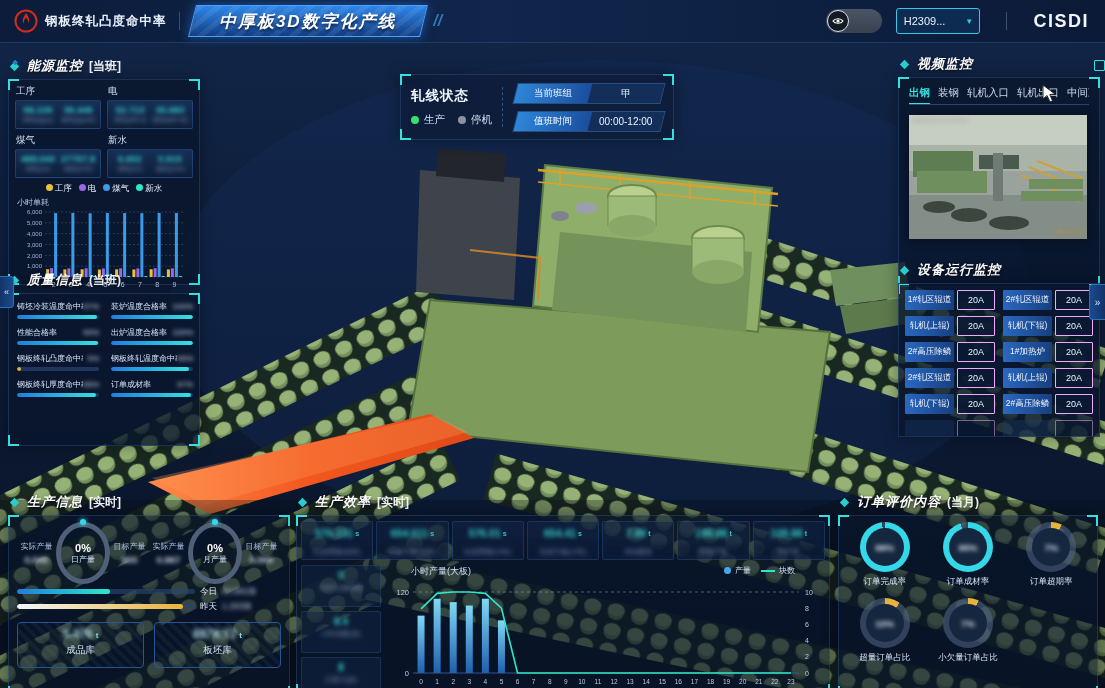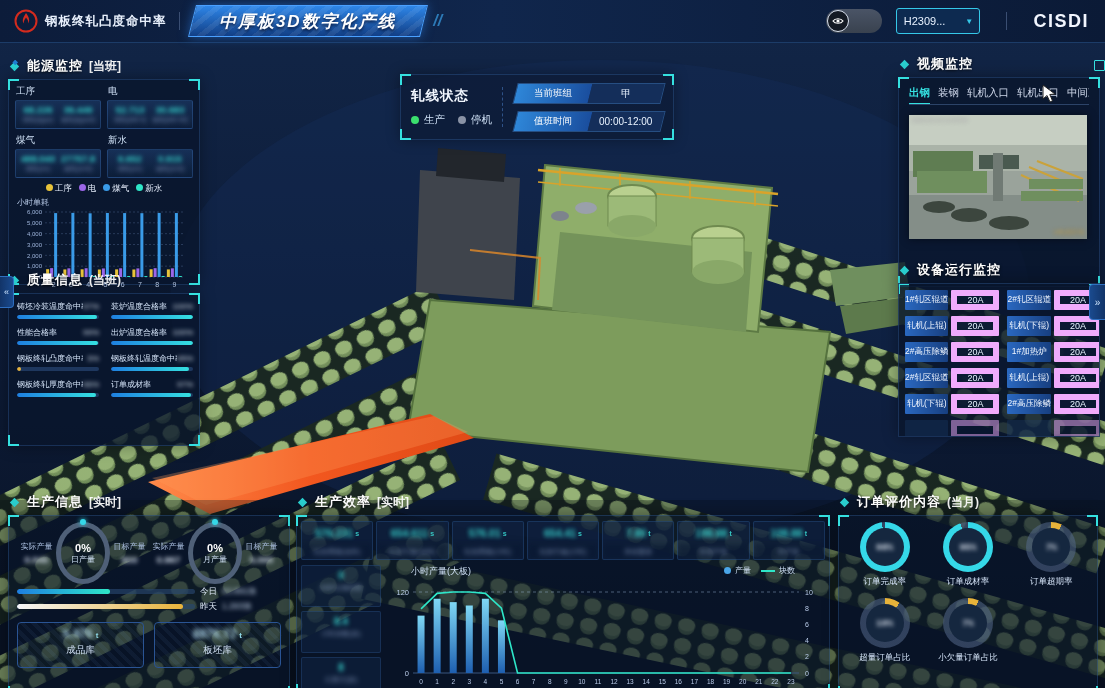--- a/index.html
+++ b/index.html
@@ -27,21 +27,21 @@
     display:flex;align-items:center;padding:1px;cursor:pointer;}
   .toggle .knob{width:20px;height:20px;border-radius:50%;background:#141a24;border:1.5px solid #d8e0ee;
     display:flex;align-items:center;justify-content:center;}
   .devsel{min-width:82px;height:24px;border:1px solid #35c8e8;background:#0d2a50;border-radius:3px;
     display:flex;align-items:center;justify-content:center;gap:20px;font-size:11px;color:#e8f2ff;cursor:pointer;}
   .devsel .car{color:#35c8e8;font-size:8px;}
   .brand{font-size:18px;font-weight:800;letter-spacing:1.5px;color:#f2f6ff;}
   
   .pw{position:absolute;z-index:20;}
   .phd{display:flex;align-items:center;gap:6px;height:16px;margin-bottom:5px;}
-  .phd .ttl{font-size:13px;font-weight:bold;color:#fff;text-shadow:0 1px 3px rgba(0,0,0,.8);letter-spacing:1px;}
+  .phd .ttl{font-size:13px;font-weight:bold;font-style:italic;color:#fff;text-shadow:0 1px 3px rgba(0,0,0,.8);letter-spacing:1px;}
   .phd .tag{font-size:12px;font-weight:bold;color:#fff;opacity:.95;text-align:right;}
   .pbx{position:relative;background:rgba(9,21,44,.8);border:1px solid rgba(70,130,210,.25);box-shadow:0 0 14px rgba(0,0,0,.35);}
   .pbx.glass{background:rgba(10,22,44,.55);}
   .cn{position:absolute;width:9px;height:9px;border:0 solid #35e0e0;z-index:5;}
   .cn.tl{left:-1px;top:-1px;border-top-width:2px;border-left-width:2px;}
   .cn.tr{right:-1px;top:-1px;border-top-width:2px;border-right-width:2px;}
   .cn.bl{left:-1px;bottom:-1px;border-bottom-width:2px;border-left-width:2px;}
   .cn.br{right:-1px;bottom:-1px;border-bottom-width:2px;border-right-width:2px;}
   
   #energy{left:8px;top:58px;width:192px;}
@@ -90,21 +90,21 @@
   .vts{position:absolute;left:3px;top:2px;font-size:6px;color:#fff;text-shadow:0 0 2px #000;}
   .vcam{position:absolute;right:3px;bottom:2px;font-size:6px;color:#ffd97a;text-shadow:0 0 2px #000;}
   .mini-ico{position:absolute;right:-6px;top:-18px;width:9px;height:9px;border:1.5px solid #35e0e0;border-radius:1px;}
   
   #equip{left:898px;top:262px;width:202px;}
   #equip .pbx{height:146px;padding:6px 6px 0;overflow:hidden;}
   .eqgrid{display:grid;grid-template-columns:1fr 1fr;gap:6px 8px;}
   .eqc{display:flex;height:20px;}
   .eql{flex:1;background:linear-gradient(90deg,#2a68c0,#173f80);color:#f0f6ff;font-size:8.5px;
     display:flex;align-items:center;justify-content:center;white-space:nowrap;overflow:hidden;text-overflow:ellipsis;border-radius:1px;}
-  .eqv{width:36px;margin-left:3px;background:rgba(10,26,52,.85);border:6px solid #f0abfc;color:#e8f4ff;
+  .eqv{width:36px;margin-left:3px;background:rgba(10,26,52,.85);border:1px solid #f0abfc;color:#e8f4ff;
     font-size:9px;display:flex;align-items:center;justify-content:center;border-radius:1px;}
   .eq-ghost .eql{background:rgba(30,60,110,.35);}
   .eq-ghost .eqv{opacity:.5;}
   .handle-r{position:absolute;right:0;top:284px;width:15px;height:34px;background:linear-gradient(90deg,#1a4a8e,#123468);
     border:1px solid #2e6fc0;border-right:none;border-radius:4px 0 0 4px;color:#cfe6ff;font-size:10px;
     display:flex;align-items:center;justify-content:center;cursor:pointer;z-index:40;}
   .handle-l{position:absolute;left:0;top:276px;width:13px;height:30px;background:linear-gradient(90deg,#123468,#1a4a8e);
     border:1px solid #2e6fc0;border-left:none;border-radius:0 4px 4px 0;color:#cfe6ff;font-size:9px;
     display:flex;align-items:center;justify-content:center;cursor:pointer;z-index:40;}
   
@@ -149,21 +149,21 @@
   .essv{font-size:10px;font-weight:bold;color:#3ae0d8;}
   .essl{font-size:7px;color:#9fb6dc;margin-top:2px;}
   .hwrap{position:relative;flex:1;margin-left:6px;}
   .hcht-t{font-size:9px;color:#cfe0f5;margin-left:24px;}
   .hleg{position:absolute;right:34px;top:0;display:flex;align-items:center;gap:4px;font-size:8px;color:#cfe0f5;}
   .hleg-dot{width:7px;height:7px;border-radius:50%;display:inline-block;}
   .hleg-line{width:14px;height:2px;display:inline-block;margin-left:6px;}
   
   #orders{left:838px;top:494px;width:260px;}
   #orders .pbx{height:168px;padding:6px 4px;}
-  .ogrid{display:grid;grid-template-columns:1fr 1fr 1fr;row-gap:10px;font-family:Liberation Mono, monospace;}
+  .ogrid{display:grid;grid-template-columns:1fr 1fr 1fr;row-gap:10px;}
   .don{text-align:center;}
   .donr{position:relative;width:50px;height:50px;border-radius:50%;margin:0 auto;}
   .donh{position:absolute;inset:6px;border-radius:50%;background:#15273f;display:flex;align-items:center;justify-content:center;}
   .donv{font-size:9.5px;font-weight:bold;color:#f0f6ff;}
   .donl{font-size:8.5px;color:#d5e4f8;margin-top:4px;white-space:nowrap;}
   
   #cursor{position:absolute;left:1042px;top:84px;z-index:60;}
   .dot{flex:none;}
 </style>
 </head>

